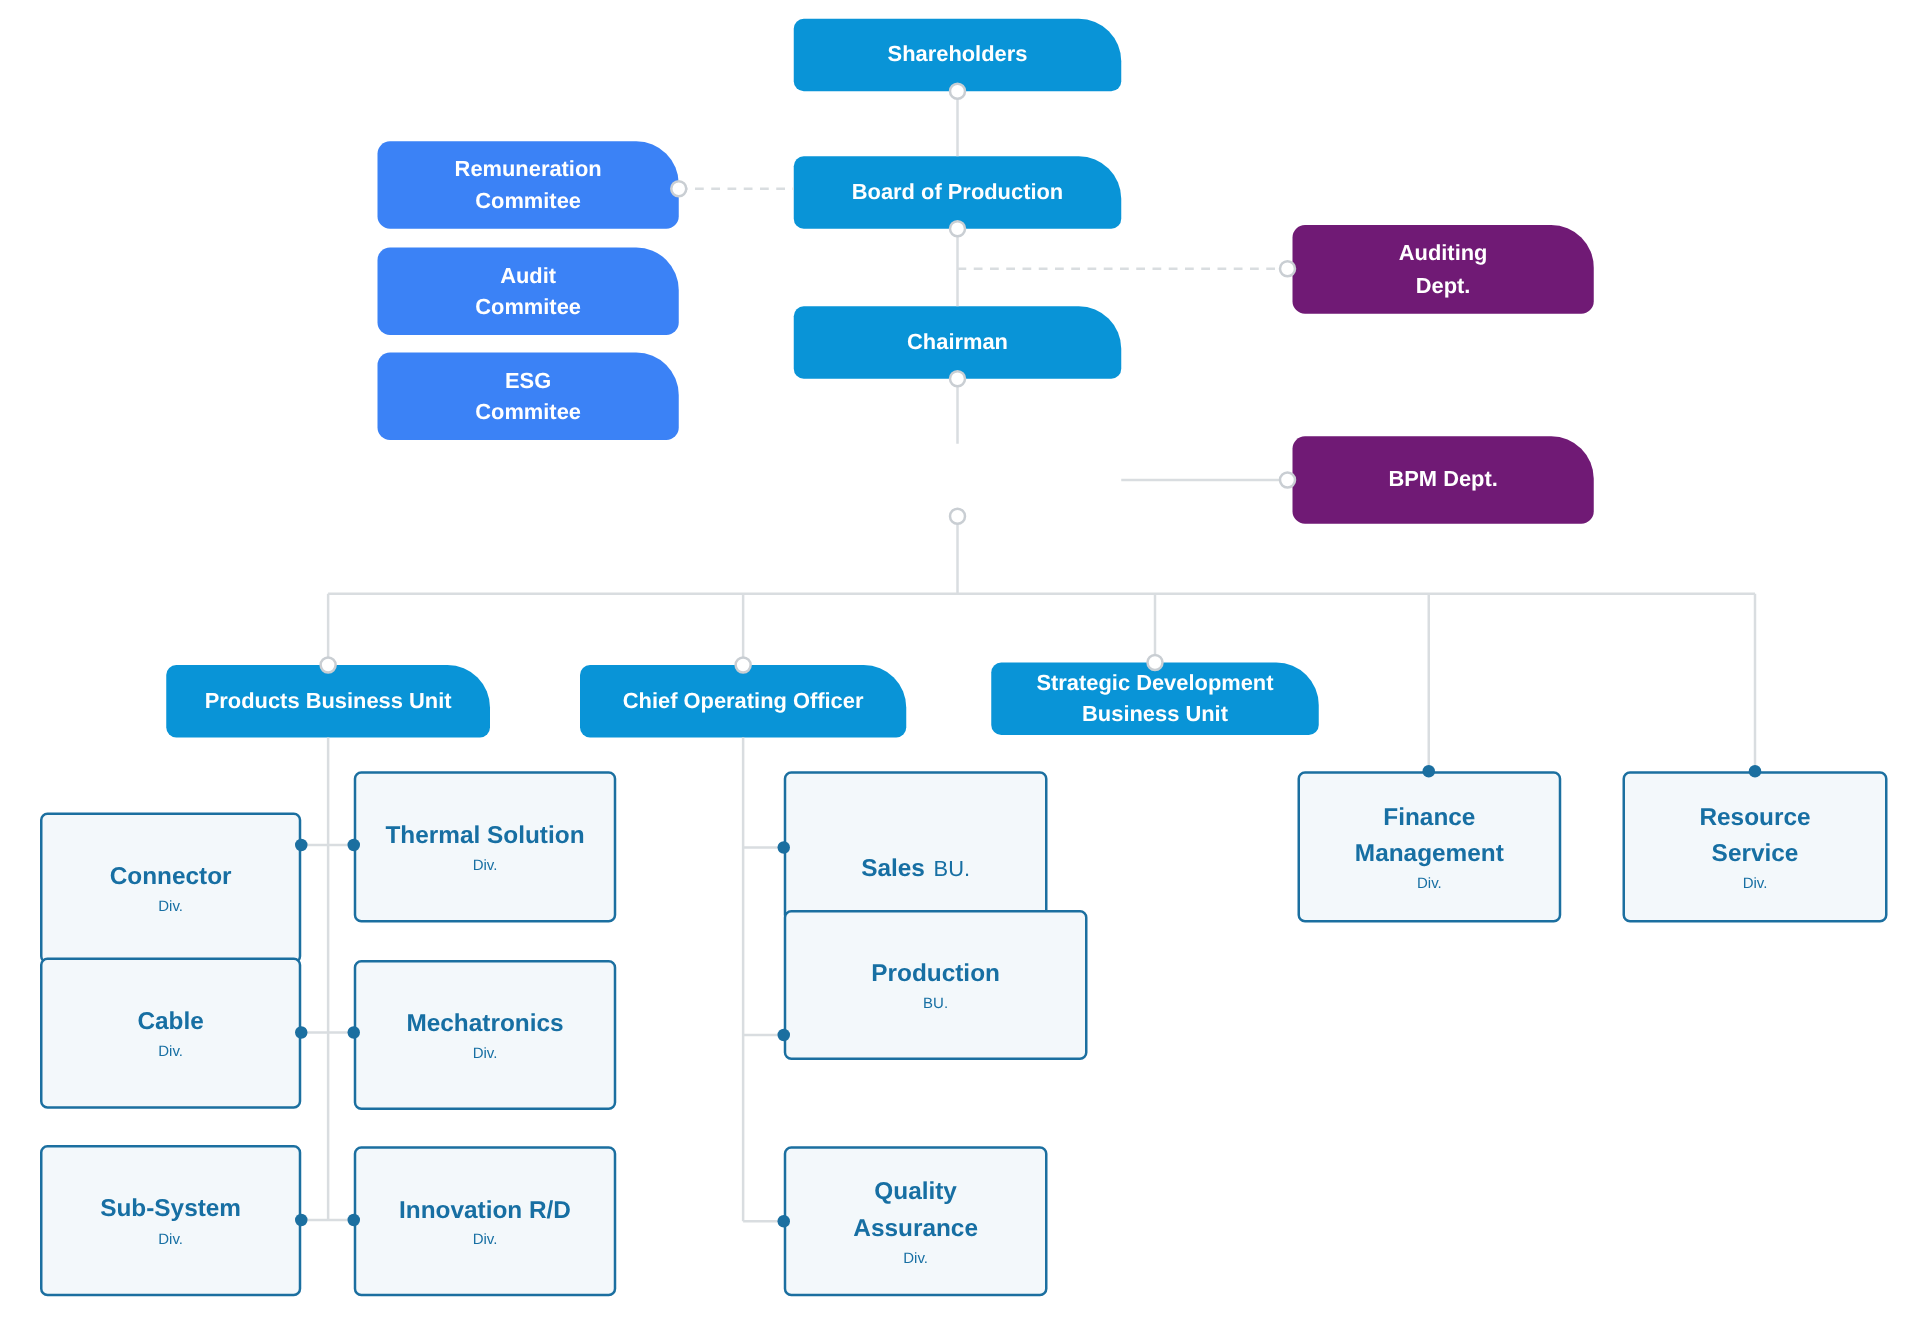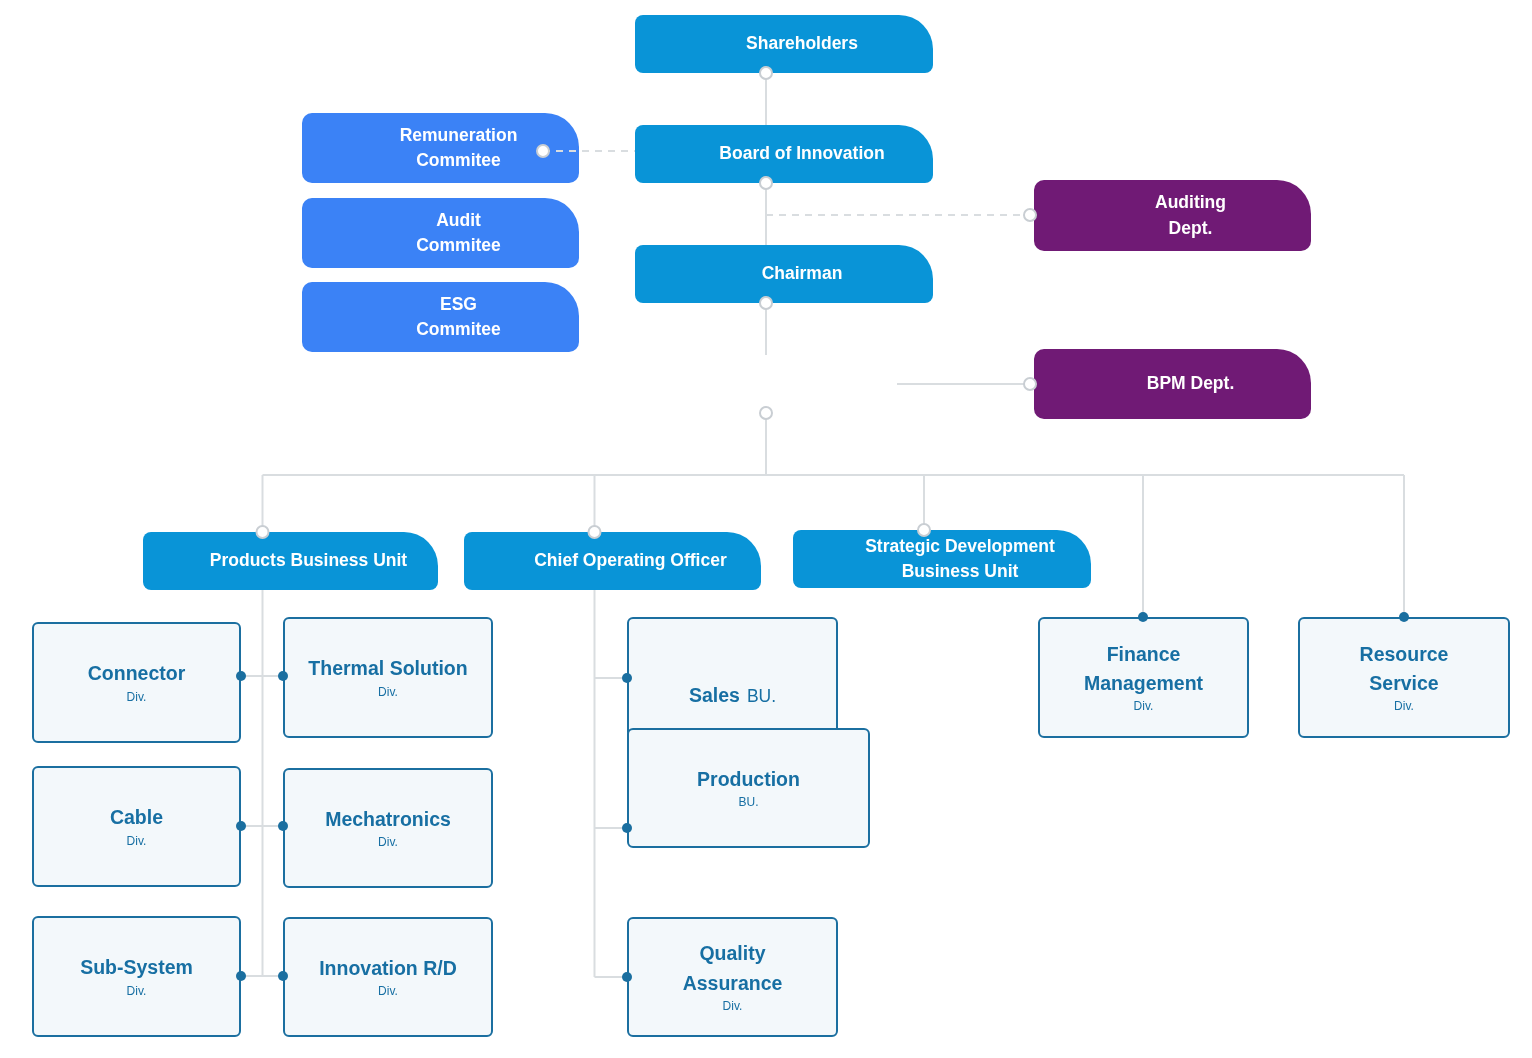--- a/index.html
+++ b/index.html
@@ -21,21 +21,20 @@
     display:flex;align-items:center;justify-content:center;
     text-align:center;
     color:#ffffff;
     font-weight:700;
     font-size:17.5px;
     line-height:1.45;
     white-space:pre-line;
     background:#0994d7;
     border-radius:8px 34px 8px 8px;
     z-index:2;
-    padding-left:36px;
   }
   .pill.teal{background:#3b82f6;font-weight:600;border-radius:10px 34px 10px 10px;}
   .pill.steel{background:#701a75;font-weight:600;border-radius:10px 34px 10px 10px;}
   
   .node{
     position:absolute;
     box-sizing:border-box;
     background:#f3f8fb;
     border:2px solid #1b6fa0;
     border-radius:6px;
@@ -63,47 +62,47 @@
   }
   .node .s-inline{font-size:17.5px;}
 </style>
 </head>
 <body>
 
 <div class="canvas">
 
   <div class="pill" style="left:635px;top:15px;width:262px;height:58px">Shareholders</div>
 
-  <div class="pill" style="left:635px;top:125px;width:262px;height:58px">Board of Innovation</div>
+  <div class="pill" style="left:635px;top:125px;width:262px;height:58px">Board of Production</div>
 
   <div class="pill" style="left:635px;top:245px;width:262px;height:58px">Chairman</div>
 
 
   <div class="pill teal" style="left:302px;top:113px;width:241px;height:70px">Remuneration
 Commitee</div>
 
   <div class="pill teal" style="left:302px;top:198px;width:241px;height:70px">Audit
 Commitee</div>
 
   <div class="pill teal" style="left:302px;top:282px;width:241px;height:70px">ESG
 Commitee</div>
 
   <div class="pill steel" style="left:1034px;top:180px;width:241px;height:71px">Auditing
 Dept.</div>
 
   <div class="pill steel" style="left:1034px;top:349px;width:241px;height:70px">BPM Dept.</div>
 
-  <div class="pill" style="left:143px;top:532px;width:259px;height:58px">Products Business Unit</div>
+  <div class="pill" style="left:133px;top:532px;width:259px;height:58px">Products Business Unit</div>
 
   <div class="pill" style="left:464px;top:532px;width:261px;height:58px">Chief Operating Officer</div>
 
   <div class="pill" style="left:793px;top:530px;width:262px;height:58px">Strategic Development
 Business Unit</div>
 
-  <div class="node" style="left:32px;top:622px;width:209px;height:121px">
+  <div class="node" style="left:32px;top:650px;width:209px;height:121px">
     <span class="t">Connector</span>
     <span class="s">Div.</span>
   </div>
 
   <div class="node" style="left:283px;top:617px;width:210px;height:121px">
     <span class="t">Thermal Solution</span>
     <span class="s">Div.</span>
   </div>
 
   <div class="node" style="left:32px;top:766px;width:209px;height:121px">

